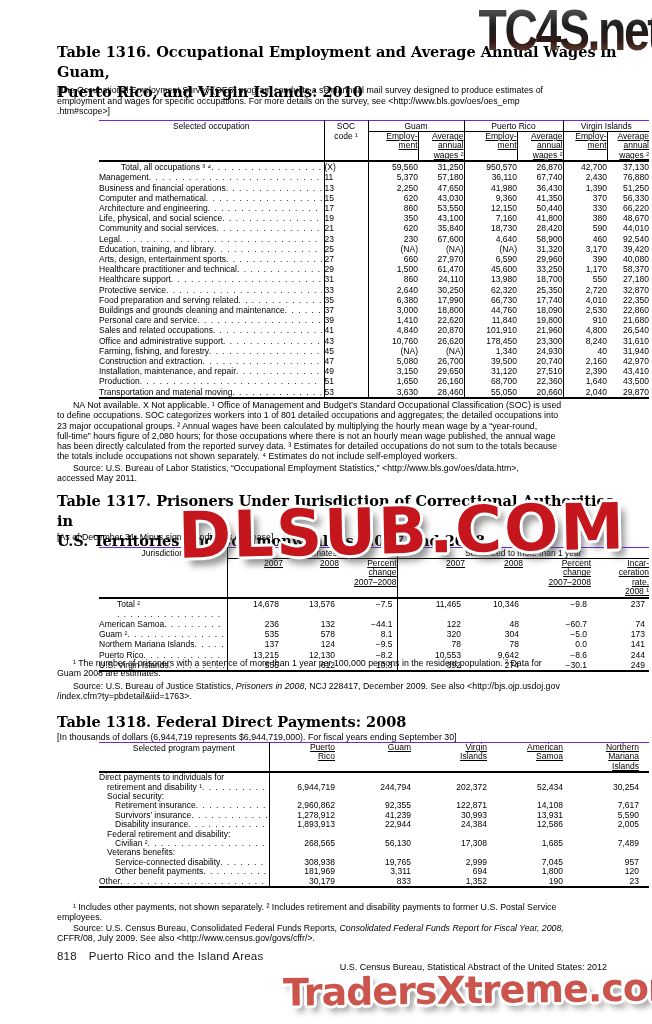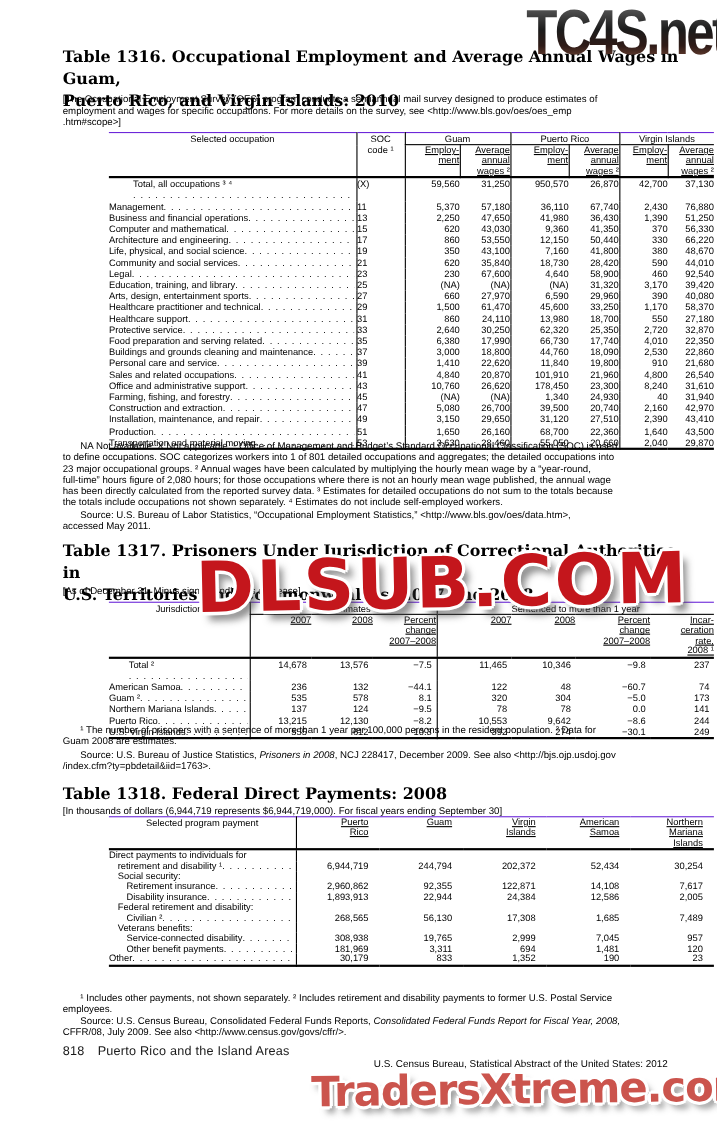--- a/index.html
+++ b/index.html
@@ -24,21 +24,21 @@
   .num{text-align:right;padding-right:3px;}
   .t17 .num{padding-right:4px;}
   .t18 .num{padding-right:10px;}
   .t18 .colh{padding-right:10px;}
   .soc{padding-left:6px;}
   .lw{display:flex;overflow:hidden;}
   .lt{white-space:nowrap;}
   .dots{flex:1;overflow:hidden;white-space:nowrap;margin-right:2px;}
   .dots::before{content:" . . . . . . . . . . . . . . . . . . . . . . . . . . . . . . . . . . . . . . . . . . . . . . . . . . . . . . . . . . . . . . . . . . . . . .";letter-spacing:1px;}
   tr.total{font-weight:bold;}
-  .t16 tr.total .lw{padding-left:22px;flex-direction:column;}
+  .t16 tr.total .lw{padding-left:22px;}
   .t17 tr.total .lw{padding-left:18px;flex-direction:column;}
   tr.nodots .dots::before{content:"";}
   tr.ind1 .lw{padding-left:8px;}
   tr.ind2 .lw{padding-left:16px;}
   .pgfoot{position:absolute;left:57px;top:950px;font-size:11.5px;color:#1a1a1a;letter-spacing:0.2px;}
   .pgnum{margin-right:12px;}
   .credit{position:absolute;left:57px;top:962px;width:550px;text-align:right;font-size:9px;}
   .wm{position:absolute;z-index:5;font-weight:bold;}
   .wm-top{top:-4px;right:-8px;font-family:"Liberation Sans",sans-serif;font-size:58px;
     letter-spacing:-3px;transform:scaleX(0.8);transform-origin:top right;
@@ -680,20 +680,33 @@
           </td>
           <td class="num bl">2,960,862</td>
           <td class="num">92,355</td>
           <td class="num">122,871</td>
           <td class="num">14,108</td>
           <td class="num">7,617</td>
         </tr>
         <tr class="ind2">
           <td>
             <div class="lw">
+              <span class="lt">Survivors’ insurance</span>
+              <span class="dots"></span>
+            </div>
+          </td>
+          <td class="num bl">1,278,912</td>
+          <td class="num">41,239</td>
+          <td class="num">30,993</td>
+          <td class="num">13,931</td>
+          <td class="num">5,590</td>
+        </tr>
+        <tr class="ind2">
+          <td>
+            <div class="lw">
               <span class="lt">Disability insurance</span>
               <span class="dots"></span>
             </div>
           </td>
           <td class="num bl">1,893,913</td>
           <td class="num">22,944</td>
           <td class="num">24,384</td>
           <td class="num">12,586</td>
           <td class="num">2,005</td>
         </tr>
@@ -752,21 +765,21 @@
         <tr class="ind2">
           <td>
             <div class="lw">
               <span class="lt">Other benefit payments</span>
               <span class="dots"></span>
             </div>
           </td>
           <td class="num bl">181,969</td>
           <td class="num">3,311</td>
           <td class="num">694</td>
-          <td class="num">1,481</td>
+          <td class="num">1,800</td>
           <td class="num">120</td>
         </tr>
         <tr>
           <td>
             <div class="lw">
               <span class="lt">Other</span>
               <span class="dots"></span>
             </div>
           </td>
           <td class="num bl">30,179</td>

